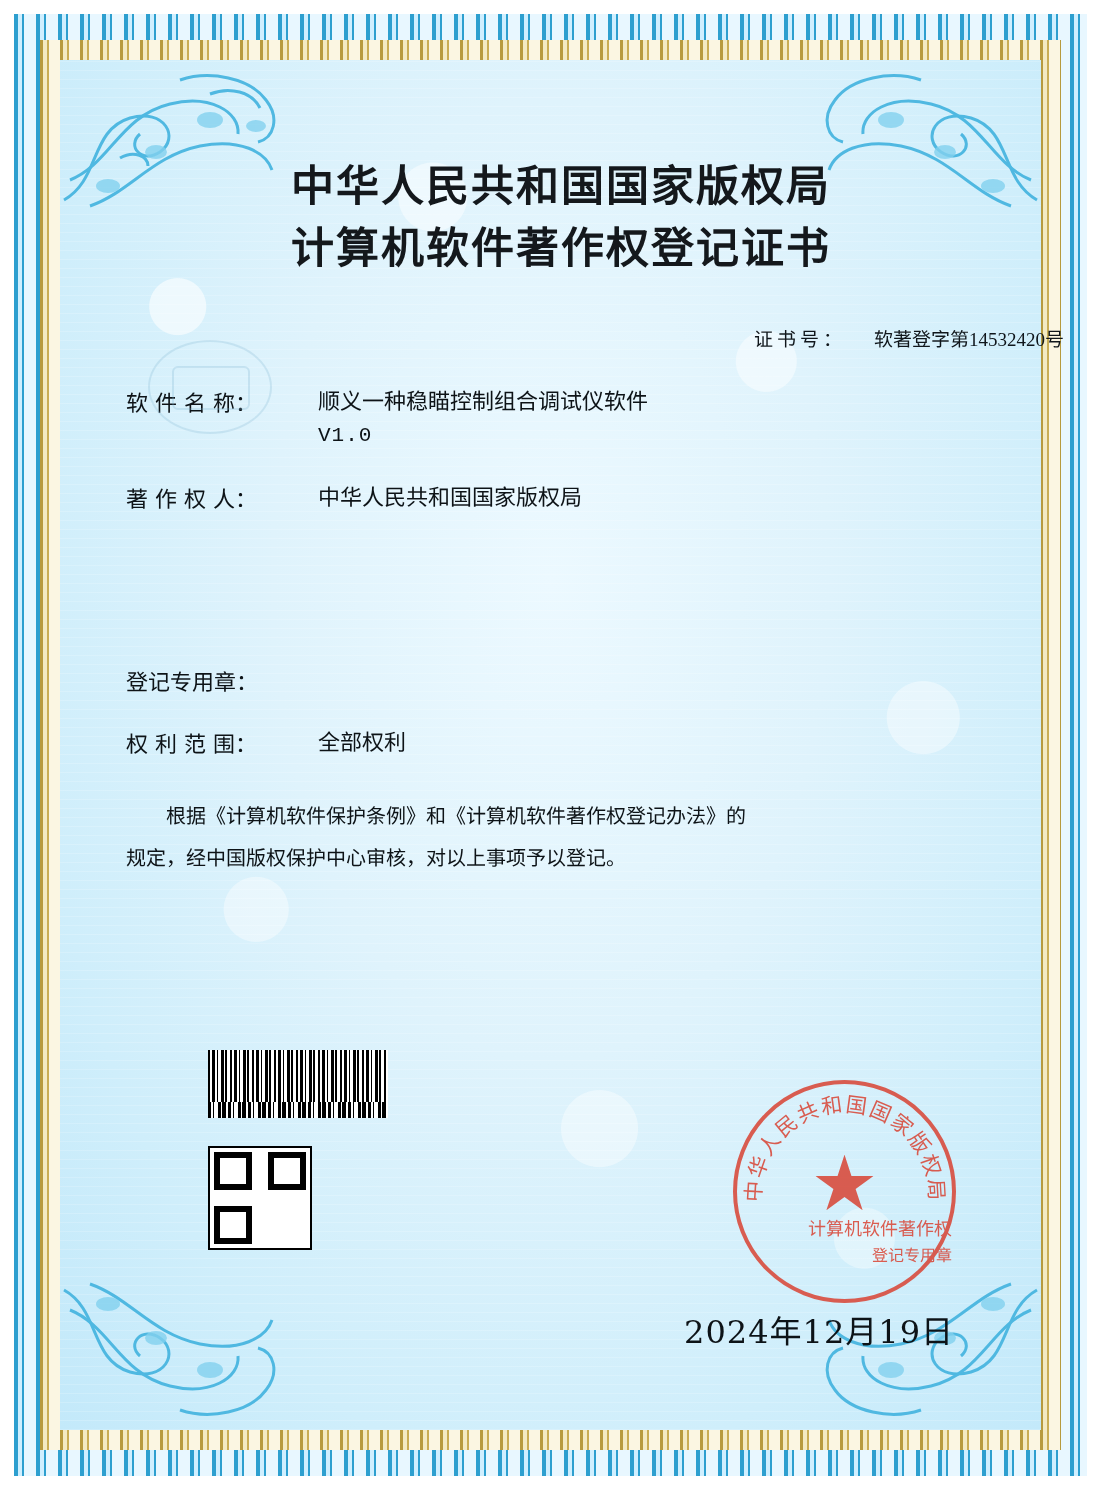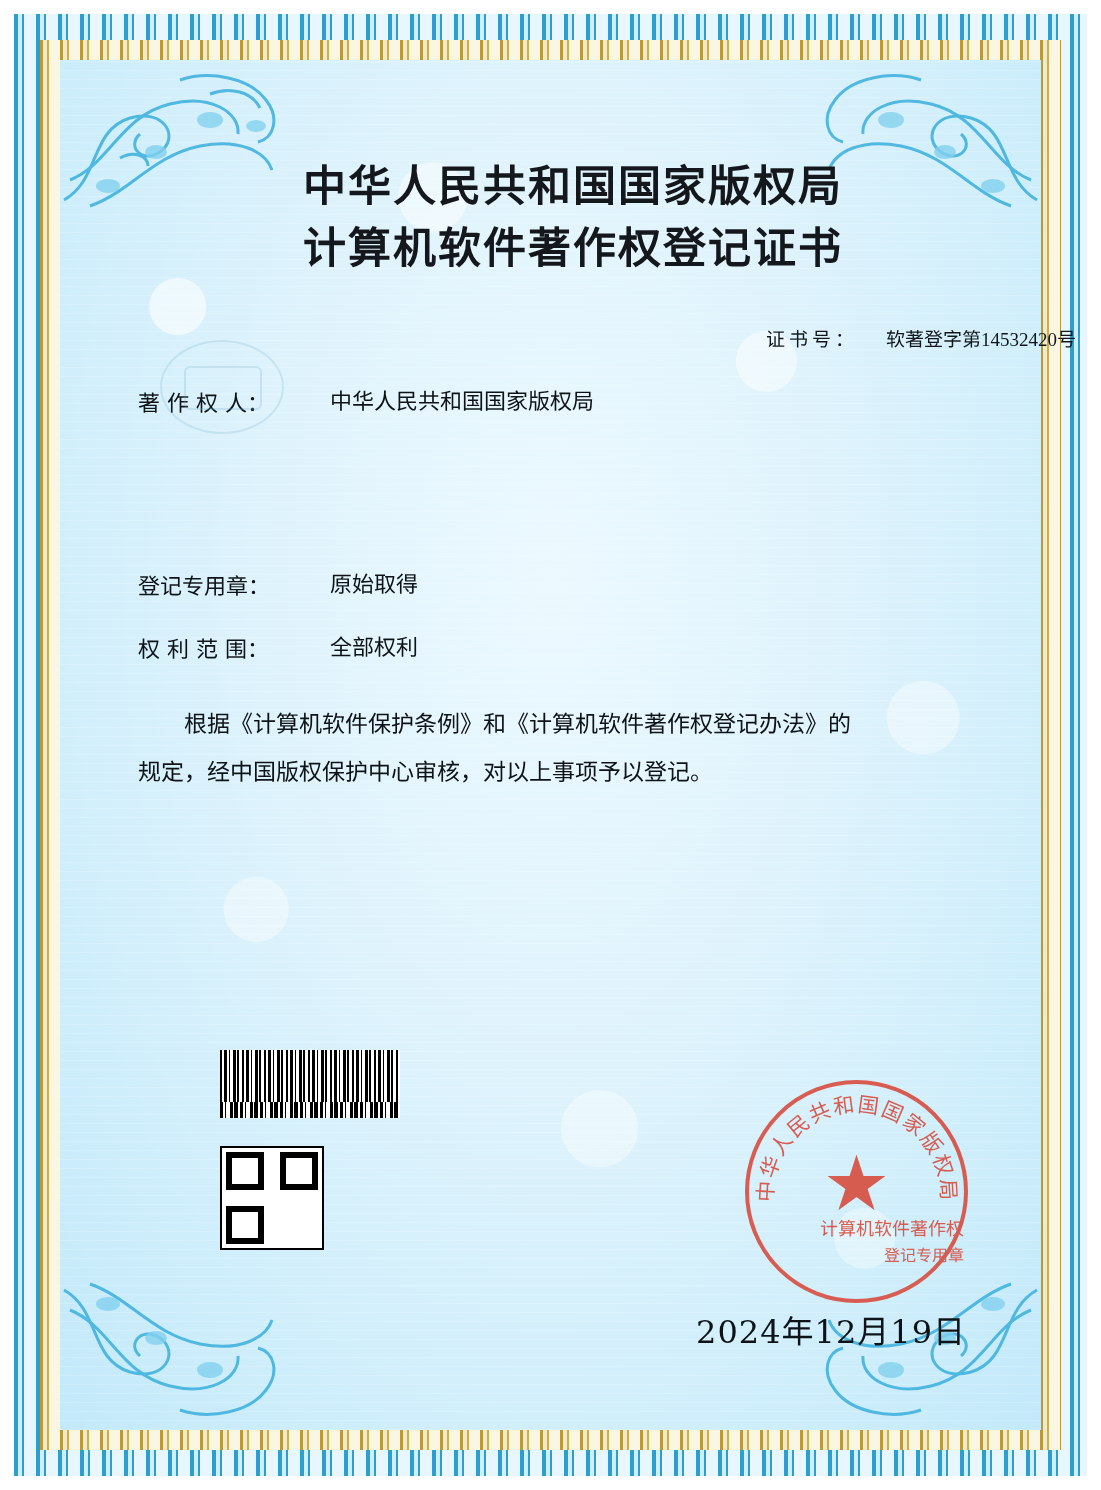--- a/index.html
+++ b/index.html
@@ -98,21 +98,21 @@
     opacity: .95;
   }
   .corner.tl { left: 60px;  top: 60px; }
   .corner.tr { right: 60px; top: 60px;  transform: scaleX(-1); }
   .corner.bl { left: 60px;  bottom: 60px; transform: scaleY(-1); }
   .corner.br { right: 60px; bottom: 60px; transform: scale(-1,-1); }
 
   
   .content {
     position: absolute;
-    left: 60px; top: 60px;
+    left: 48px; top: 60px;
     width: 1026px; height: 1370px;
   }
   .title-block {
     text-align: center;
     margin-top: 95px;
   }
   .title-line {
     font-family: "DejaVu Serif", "Liberation Serif", serif;
     font-weight: 700;
     font-size: 43px;
@@ -163,21 +163,21 @@
   }
   .field-value.mono {
     font-family: "Liberation Serif", serif;
     letter-spacing: 1px;
   }
   .gap-block { height: 120px; }
 
   .statement {
     margin-top: 36px;
     padding: 0 46px 0 78px;
-    font-size: 23px;
+    font-size: 20px;
     line-height: 2.1;
     color: #0d1317;
     font-family: "DejaVu Serif", "Liberation Serif", serif;
     text-align: justify;
   }
   .statement .indent { display: inline-block; width: 2em; }
 
   
   .codes {
     position: absolute;
@@ -377,31 +377,37 @@
       <div class="title-line">计算机软件著作权登记证书</div>
     </div>
 
     <div class="cert-no">
       <span class="cn-label">证书号：</span>
       <span class="cn-value">软著登字第14532420号</span>
     </div>
 
     <div class="fields">
 
+      <div class="field-row">
+        <div class="field-label">软 件 名 称：</div>
+        <div class="field-value">
+          <span>顺义一种稳瞄控制组合调试仪软件</span>
+          <span class="ver">V1.0</span>
+        </div>
+      </div>
 
       <div class="field-row">
         <div class="field-label">著 作 权 人：</div>
         <div class="field-value">中华人民共和国国家版权局</div>
       </div>
 
       <div class="gap-block"></div>
 
       <div class="field-row">
         <div class="field-label">登记专用章：</div>
-        <div class="field-value">原始取得</div>
       </div>
 
       <div class="field-row">
         <div class="field-label">权 利 范 围：</div>
         <div class="field-value">全部权利</div>
       </div>
 
 
     </div>
 

